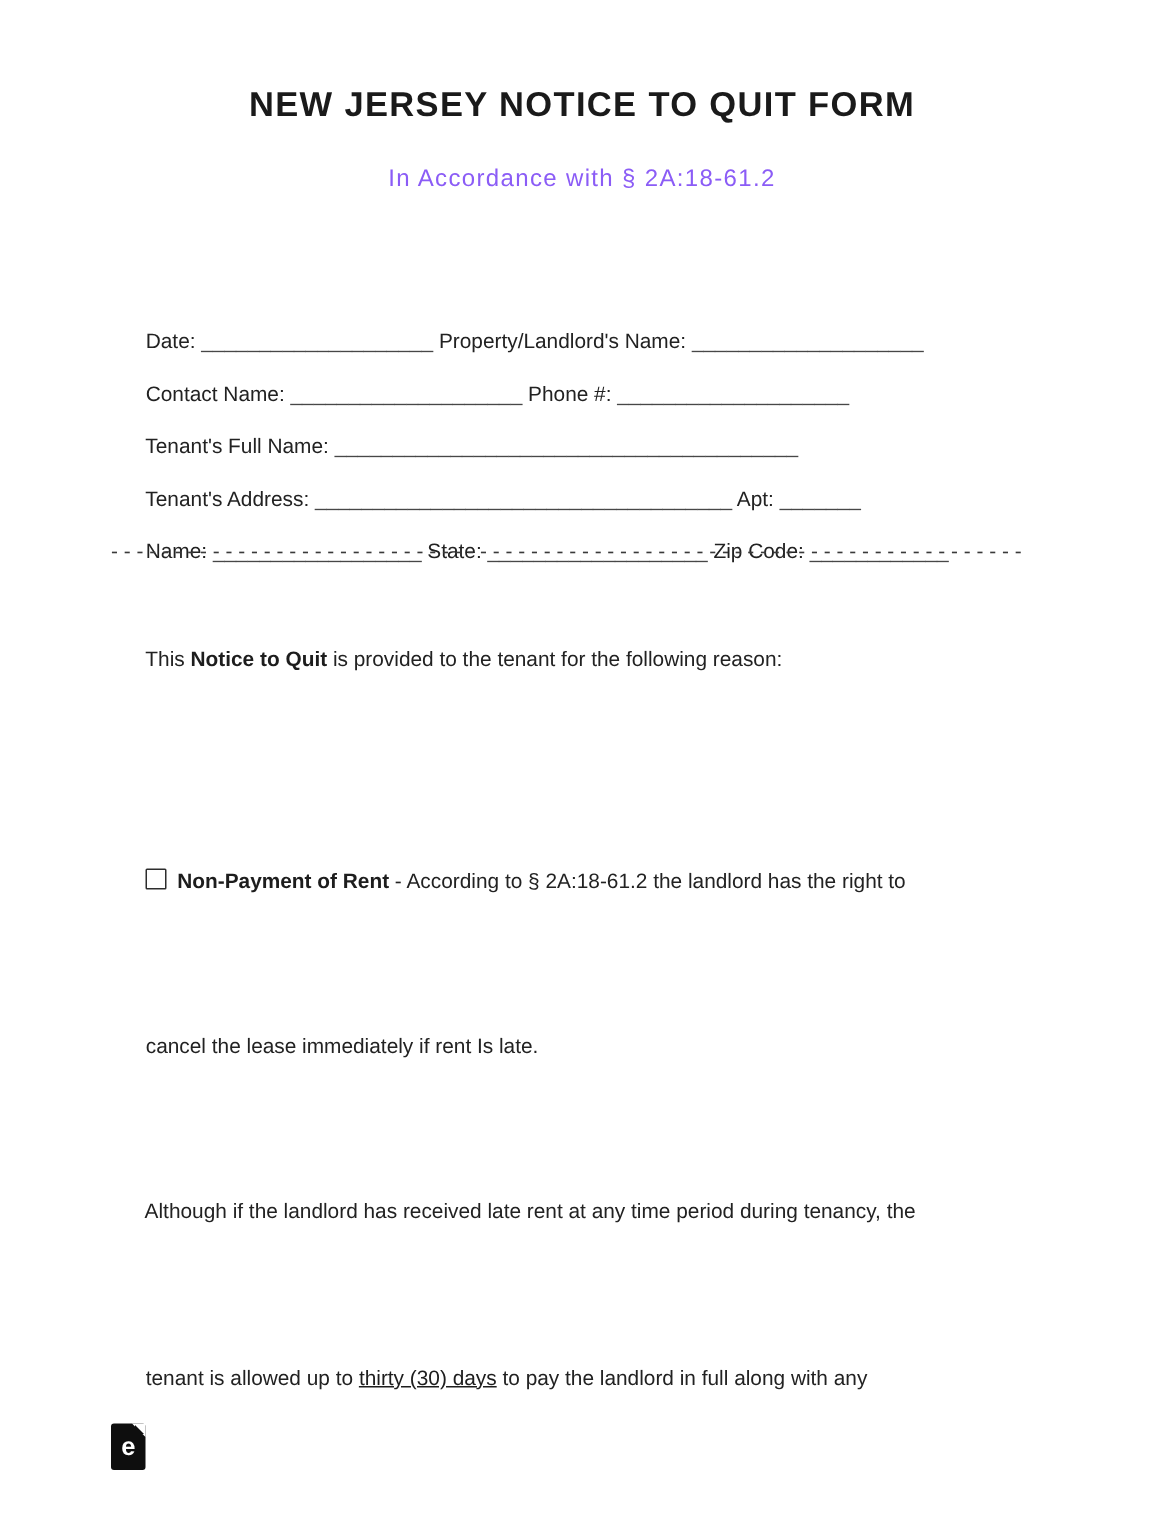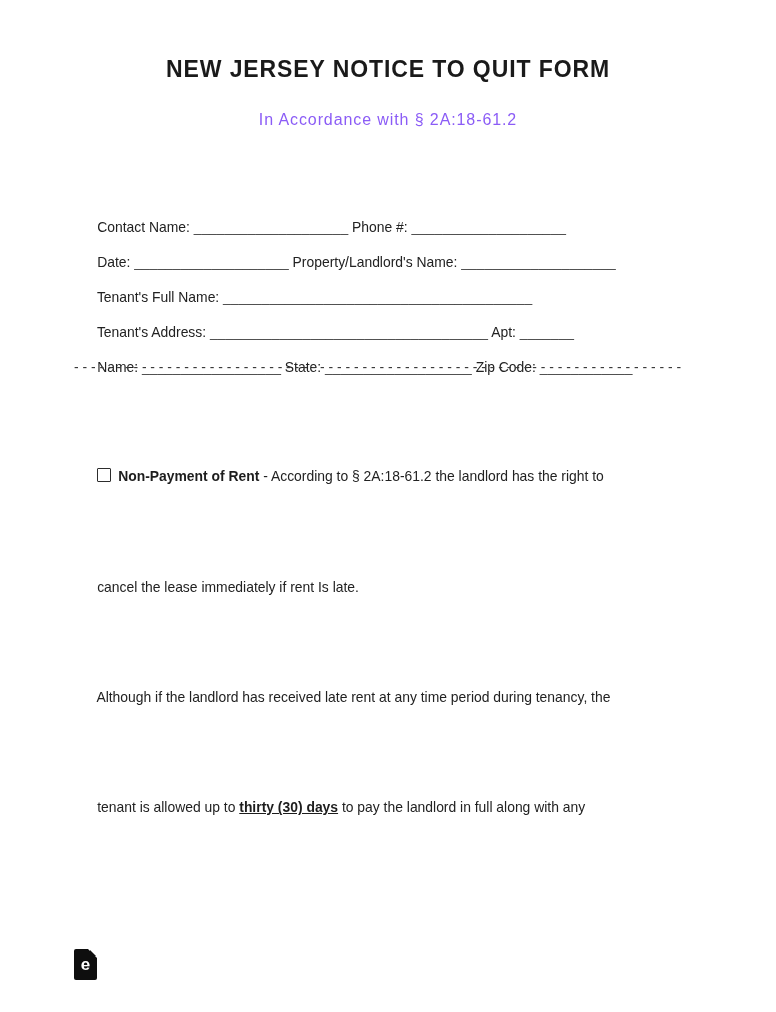--- a/index.html
+++ b/index.html
@@ -19,21 +19,21 @@
     font-size:16px;text-align:center;letter-spacing:0.9px;color:#8b5cf6;
     margin:0 0 46px 0;line-height:19px;
   }
   .line{white-space:pre;}
   .rows .line{line-height:35px;height:35px;}
   .divider{line-height:35px;height:35px;overflow:hidden;color:#3a3a3a;}
   .intro .line{line-height:36.8px;}
   .para{margin-top:36.8px;}
   .para .line{line-height:36.8px;}
   .b{font-weight:bold;color:#1d1d1d;}
-  .em{font-weight:bold;text-decoration:underline;color:#1d1d1d;}
+  .em{font-weight:normal;text-decoration:underline;color:#1d1d1d;}
   .blank{color:#474747;}
   .cb{
     display:inline-block;width:12px;height:12px;
     border:1.5px solid #2d2d2d;border-radius:1px;
     vertical-align:-1px;margin-right:7px;background:#fff;
   }
   .logo{
     position:absolute;left:74px;top:949px;width:23px;height:31px;
     background:#0e0e0e;border-radius:2px;
   }
@@ -53,38 +53,43 @@
 </head>
 <body>
 
 <div class="page">
 
   <h1 class="title">NEW JERSEY NOTICE TO QUIT FORM</h1>
   <div class="subtitle">In Accordance with § 2A:18-61.2</div>
 
   <div class="rows">
     <div class="line">
-      <span>Contact Name: </span><span class="blank">____________________</span><span> Phone #: </span><span class="blank">____________________</span>
+      <span>Date: </span><span class="blank">____________________</span><span> Property/Landlord's Name: </span><span class="blank">____________________</span>
     </div>
     <div class="line">
-      <span>Date: </span><span class="blank">____________________</span><span> Property/Landlord's Name: </span><span class="blank">____________________</span>
+      <span>Contact Name: </span><span class="blank">____________________</span><span> Phone #: </span><span class="blank">____________________</span>
     </div>
     <div class="line">
       <span>Tenant's Full Name: </span><span class="blank">________________________________________</span>
     </div>
     <div class="line">
       <span>Tenant's Address: </span><span class="blank">____________________________________</span><span> Apt: </span><span class="blank">_______</span>
     </div>
     <div class="line">
       <span>Name: </span><span class="blank">__________________</span><span> State: </span><span class="blank">___________________</span><span> Zip Code: </span><span class="blank">____________</span>
     </div>
   </div>
 
   <div class="line divider">- - - - - - - - - - - - - - - - - - - - - - - - - - - - - - - - - - - - - - - - - - - - - - - - - - - - - - - - - - - - - - - - - - - - - - - -</div>
 
+  <div class="intro">
+    <div class="line">
+      <span>This </span><span class="b">Notice to Quit</span><span> is provided to the tenant for the following reason:</span>
+    </div>
+  </div>
 
   <div class="para">
     <div class="line">
       <span class="cb"></span><span class="b">Non-Payment of Rent</span><span> - According to § 2A:18-61.2 the landlord has the right to</span>
     </div>
     <div class="line">
       <span>cancel the lease immediately if rent Is late.</span>
     </div>
     <div class="line">
       <span>Although if the landlord has received late rent at any time period during tenancy, the</span>

